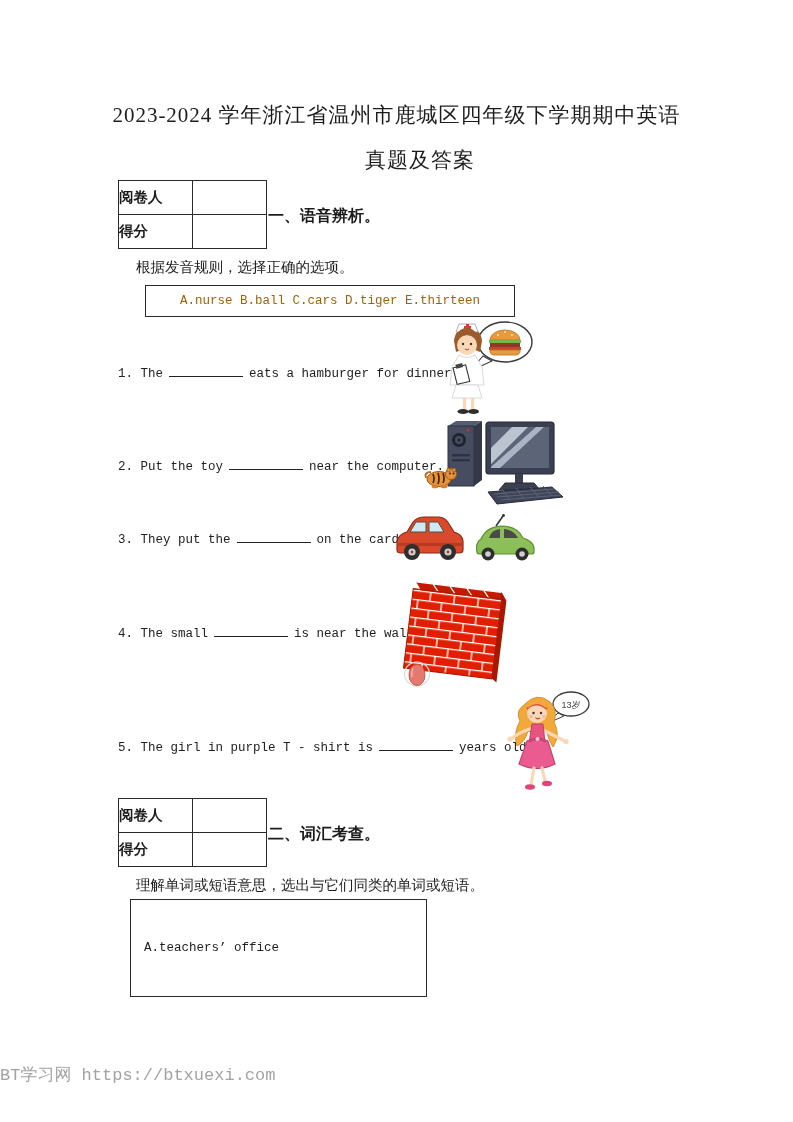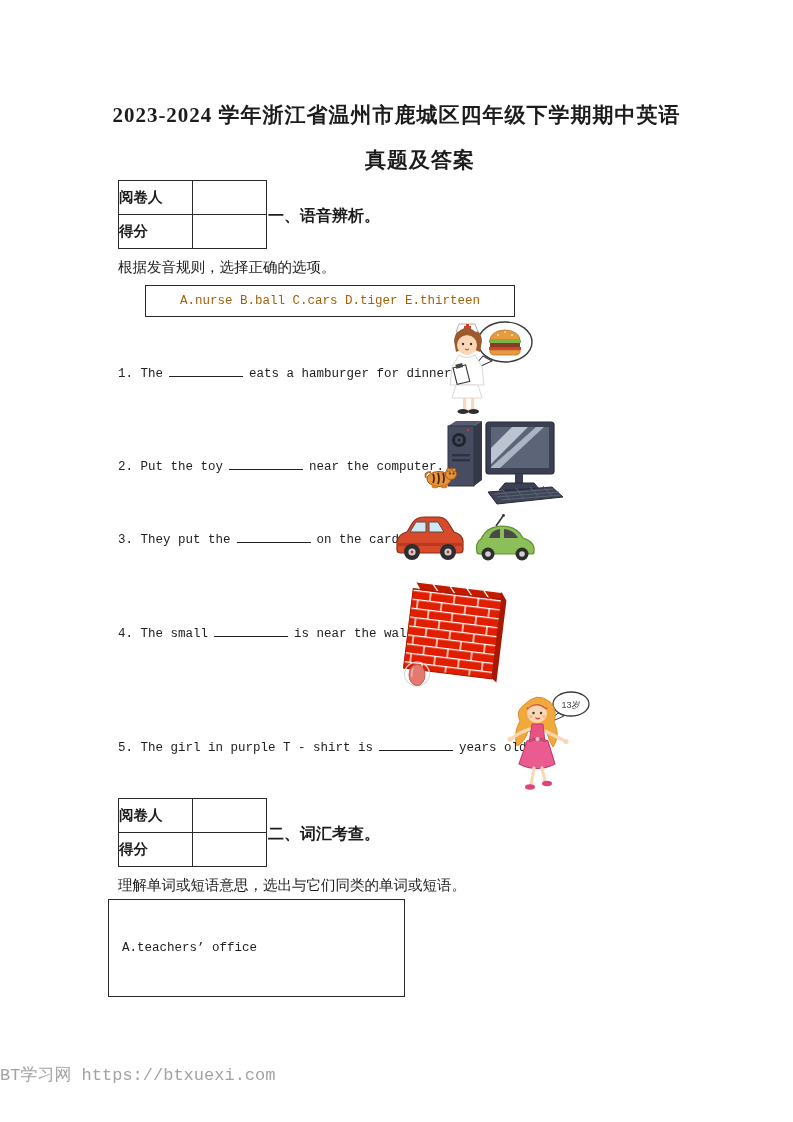--- a/index.html
+++ b/index.html
@@ -6,35 +6,35 @@
   html,body { background:#e9e9e9; }
   .page {
     position:relative;
     width:793px; height:1122px;
     margin:0 auto;
     background:#ffffff;
     font-family:"Liberation Serif","DejaVu Serif",serif;
     color:#1c1c1c;
     overflow:hidden;
   }
-  .title { position:absolute; left:0; width:100%; text-align:center; font-weight:bold; font-size:21px; letter-spacing:1px; }
+  .title { position:absolute; left:0; width:100%; text-align:center; font-weight:normal; font-size:21px; letter-spacing:1px; }
   .title1 { top:101px; }
   .title2 { top:146px;padding-left:47px; }
 
   table.score { position:absolute; border-collapse:collapse; }
   table.score td {
     border:1.6px solid #2b2b2b;
     width:74px; height:34px;
     text-align:left; vertical-align:middle;
     font-size:14.5px; font-weight:bold;
   }
   td.empty-cell { width:74px; }
 
   .sec-heading { position:absolute; font-weight:bold; font-size:16px; }
-  .instruction { position:absolute; font-size:14.5px; }
+  .instruction { position:absolute; font-size:14.5px;margin-left:18px; }
 
   .word-bank-box {
     position:absolute; left:145px; top:285px; width:370px; height:32px;
     border:1.7px solid #2b2b2b;
     display:flex; align-items:center; justify-content:center;
     font-family:"Liberation Mono","DejaVu Sans Mono",monospace;
     font-size:12.5px; color:#a16207;
   }
   .question {
     position:absolute; left:118px;
@@ -42,21 +42,21 @@
     font-size:12.5px; color:#222; white-space:nowrap;
   }
   .blank {
     display:inline-block; width:74px; height:13px;
     border-bottom:1.4px solid #222;
     margin:0 6px; vertical-align:baseline;
   }
   .illus { position:absolute; }
 
   .options-box {
-    position:absolute; left:108px; top:899px; width:297px; height:98px;
+    position:absolute; left:130px; top:899px; width:297px; height:98px;
     border:1.7px solid #2b2b2b;
     display:flex; flex-direction:column; justify-content:space-around;
     padding:8px 0 8px 13px;
     font-family:"Liberation Mono","DejaVu Sans Mono",monospace;
     font-size:12.5px; color:#222;
   }
   .footer {
     position:absolute; left:0; top:1063px; width:100%;
     font-family:Liberation Mono, monospace;
     font-size:17px; color:#a3a3a3;

